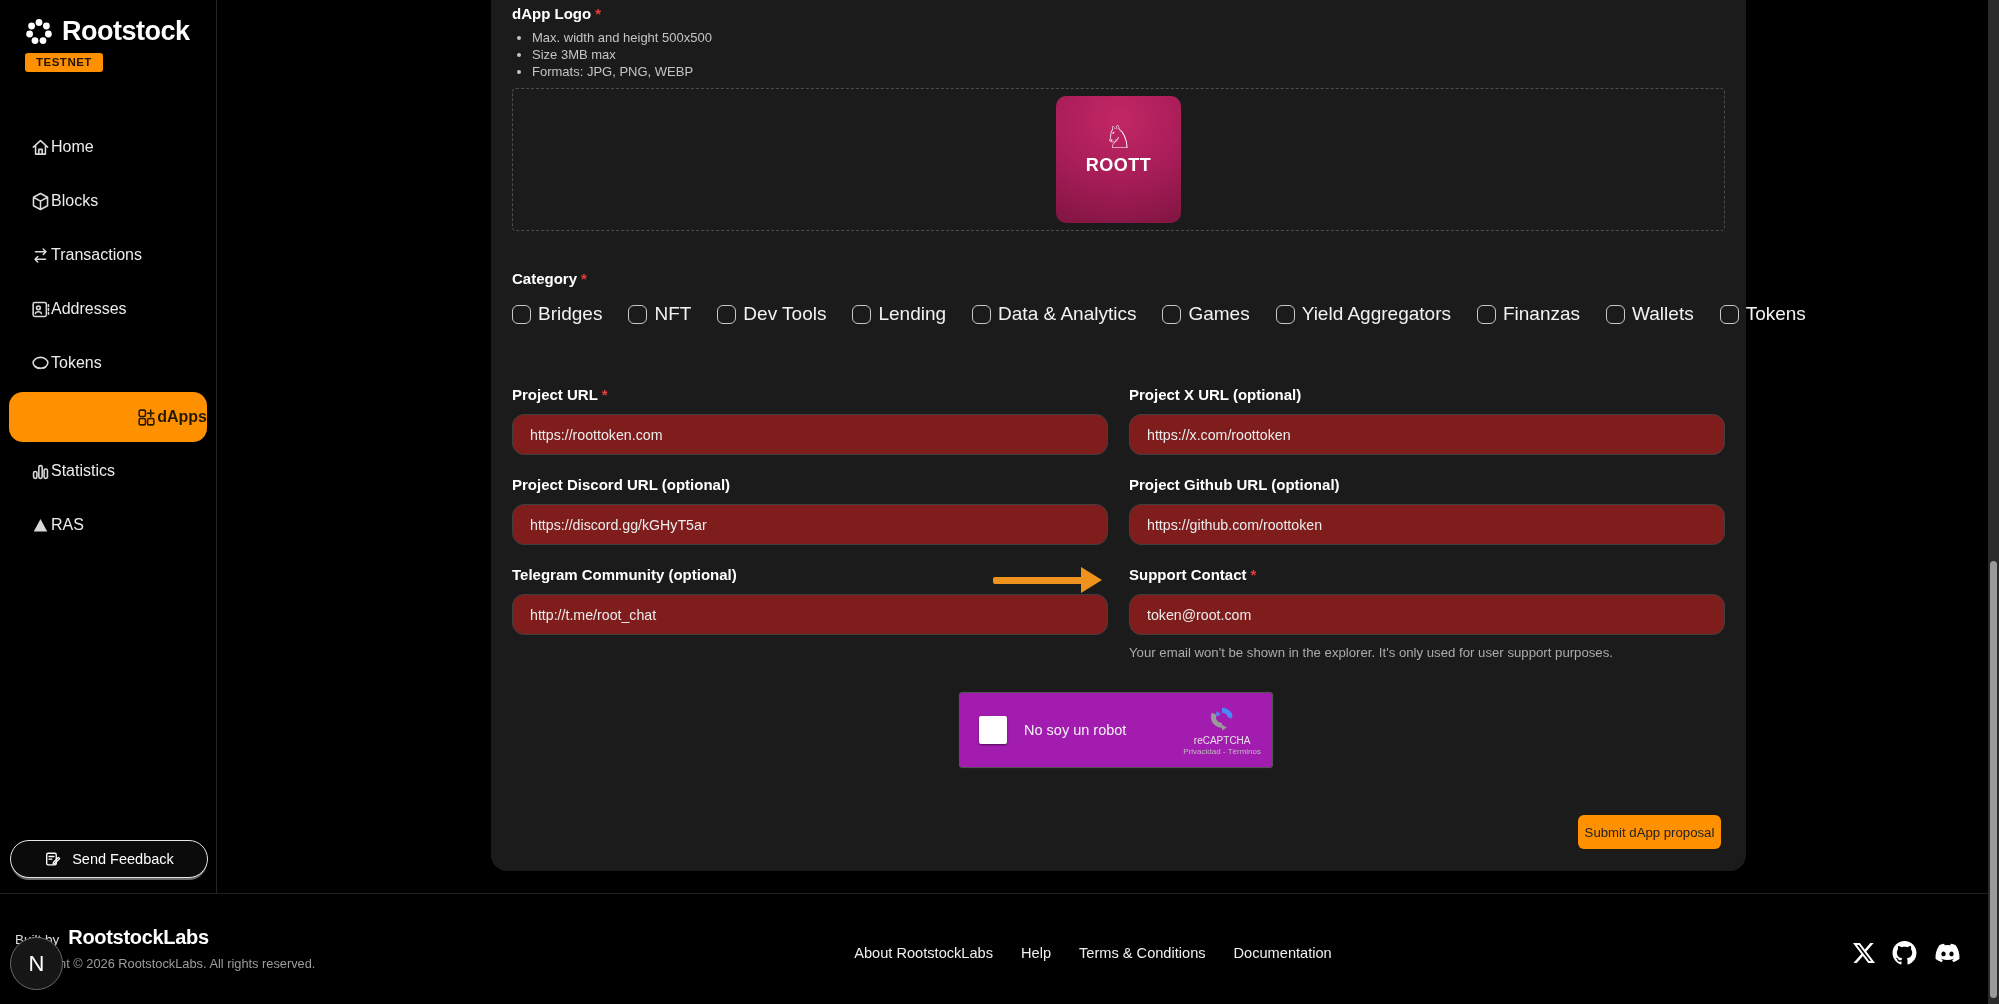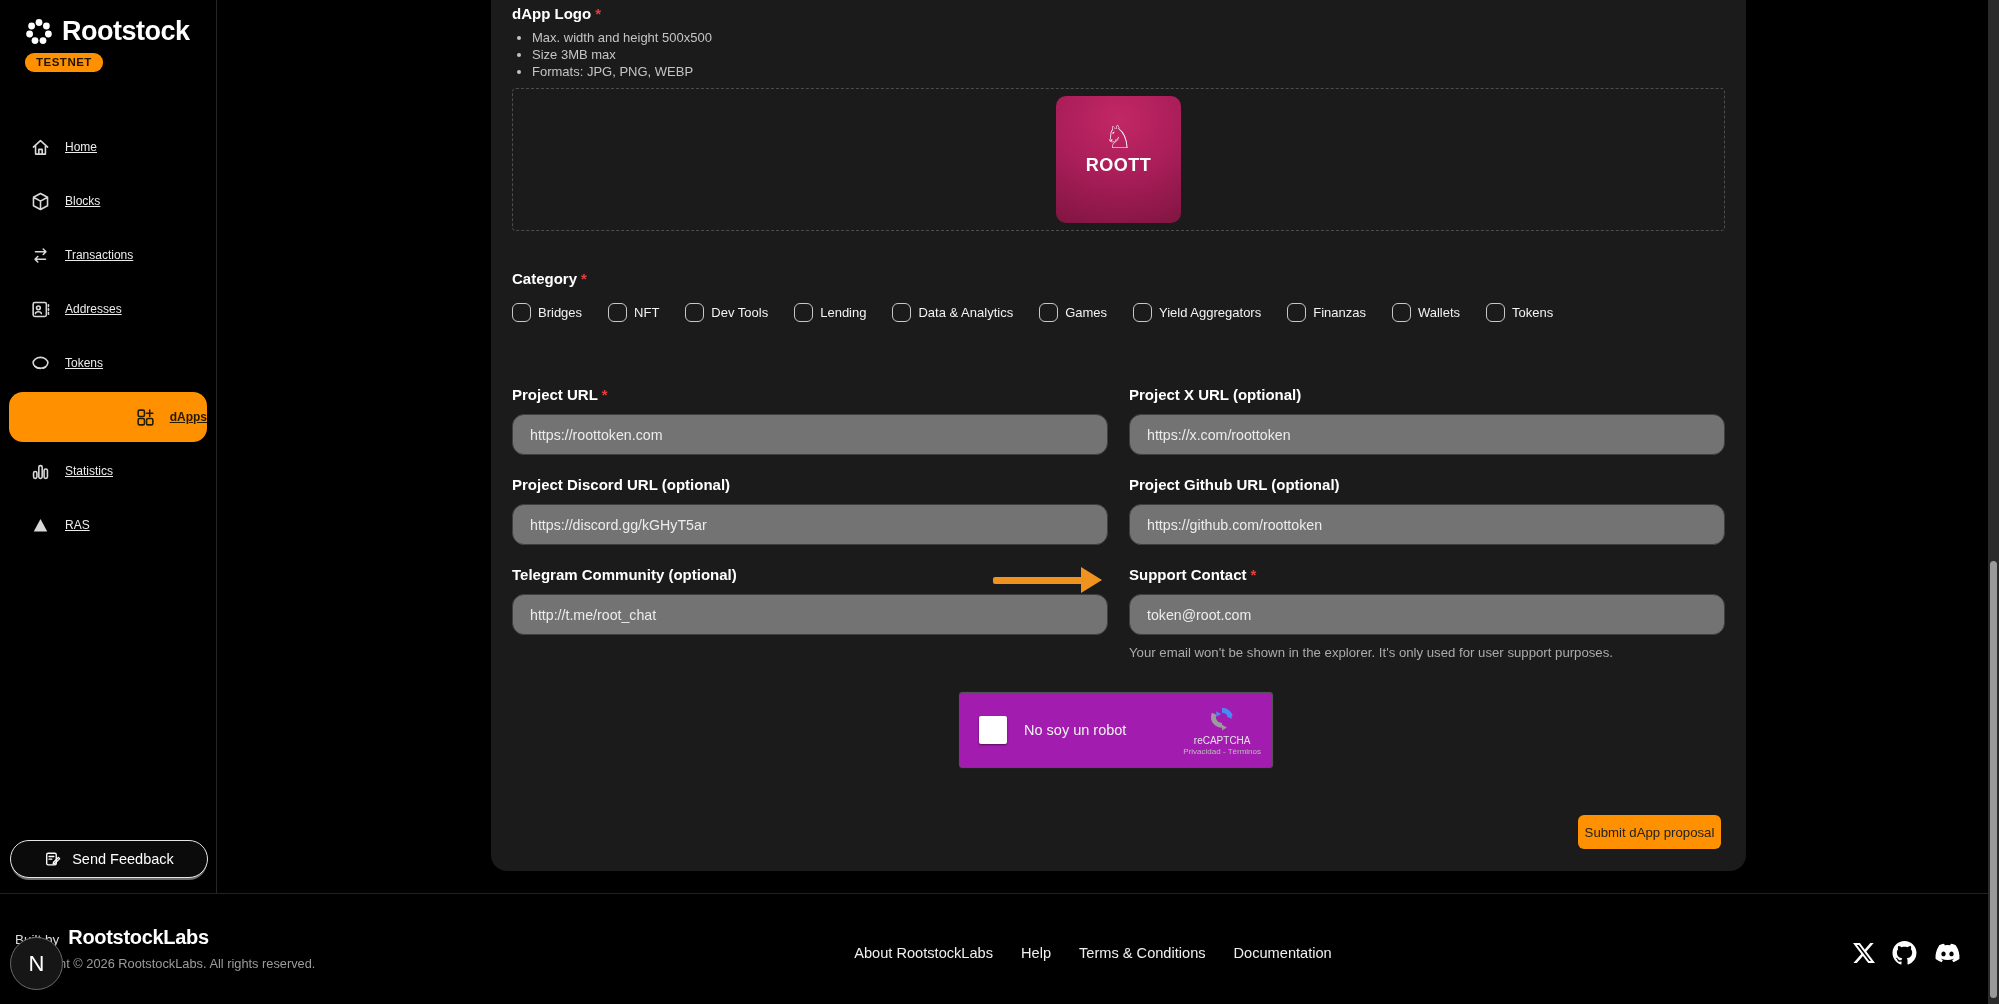--- a/index.html
+++ b/index.html
@@ -7,24 +7,24 @@
     font-family:"Liberation Sans","DejaVu Sans",sans-serif; }
   .screen { position:relative; width:1999px; height:844px; background:#000; color:#fff; }
 
   
   .sidebar { position:absolute; left:0; top:0; width:217px; height:893px;
     background:#000; border-right:1px solid #262626; }
   .brand-row { display:flex; align-items:center; gap:8px; padding:16px 0 0 24px; }
   .brand-text { font-size:27px; font-weight:700; letter-spacing:-0.5px; color:#fff; }
   .testnet-badge { display:inline-block; margin:6px 0 0 25px; padding:3px 11px 4px;
     background:var(--accent); color:#201400; font-size:11.5px; font-weight:700;
-    letter-spacing:.5px; border-radius:9px; }
+    letter-spacing:.5px; border-radius:3px; }
   nav { position:absolute; top:120px; left:0; right:0; }
-  .nav-item { display:flex; align-items:center; gap:14px; height:54px; padding-left:30px;
-    font-size:12px; color:#ececec; cursor:pointer;text-decoration:underline; }
+  .nav-item { display:flex; align-items:center; height:54px; padding-left:30px;
+    font-size:16px; color:#ececec; cursor:pointer; }
   .nav-item svg { width:21px; height:21px; stroke:#d9d9d9; fill:none;
     stroke-width:1.5; stroke-linecap:round; stroke-linejoin:round; flex:0 0 auto; }
   .nav-item.active { background:var(--accent); color:#241a00; font-weight:600;
     border-radius:14px; margin:2px 9px; height:50px; padding-left:21px;justify-content:flex-end; }
   .nav-item.active svg { stroke:#241a00; }
   .nav-item .fillicon { fill:#d9d9d9; stroke:none; }
   .feedback-btn { position:absolute; left:10px; top:840px; width:198px; height:38px;
     display:flex; align-items:center; justify-content:center; gap:10px;
     background:#0b0b0b; border:1.5px solid #e6e6e6; border-radius:20px;
     box-shadow:0 3px 0 -1px #6b6b6b; color:#fff; font-size:14.5px; cursor:pointer; }
@@ -50,26 +50,26 @@
     color:#fff; transform:translateY(-12px); }
   .logo-tile .tile-name { font-size:18px; font-weight:700; color:#fff; letter-spacing:.5px;
     transform:translateY(-10px); }
 
   .category-label { left:21px; top:270px; }
   .category-row { position:absolute; left:21px; top:303px; width:1213px;
     display:flex; align-items:center; gap:26px; }
   .cb-item { display:flex; align-items:center; gap:7px; cursor:pointer; }
   .cb-box { width:19px; height:19px; border:1.6px solid #c9c9c9; border-radius:6px;
     background:transparent; flex:0 0 auto; }
-  .cb-label { font-size:13px; color:#f2f2f2; white-space:nowrap; }
+  .cb-label { font-size:19px; color:#f2f2f2; white-space:nowrap; }
 
   .grid { position:absolute; left:21px; top:386px; width:1213px;
     display:grid; grid-template-columns:596px 596px; column-gap:21px; row-gap:21px; }
   .field label { display:block; font-size:15px; font-weight:600; color:#fff; margin-bottom:11px; }
-  .field input { width:100%; height:41px; background:#737373; border:1px solid #3f3f3f;
+  .field input { width:100%; height:41px; background:#7f1d1d; border:1px solid #3f3f3f;
     border-radius:12px; color:#ececec; font-size:14.2px; padding:0 17px;
     font-family:"Liberation Sans","DejaVu Sans",sans-serif; outline:none; }
   .helper { margin-top:10px; font-size:13.2px; color:#ababab; }
 
   
   .arrow-annot { position:absolute; left:993px; top:567px; width:110px; height:26px; z-index:6; }
   .arrow-annot .shaft { position:absolute; left:0; top:10px; width:90px; height:7px;
     background:#f0931e; border-radius:2px; }
   .arrow-annot .head { position:absolute; left:88px; top:0; width:0; height:0;
     border-top:13px solid transparent; border-bottom:13px solid transparent;

